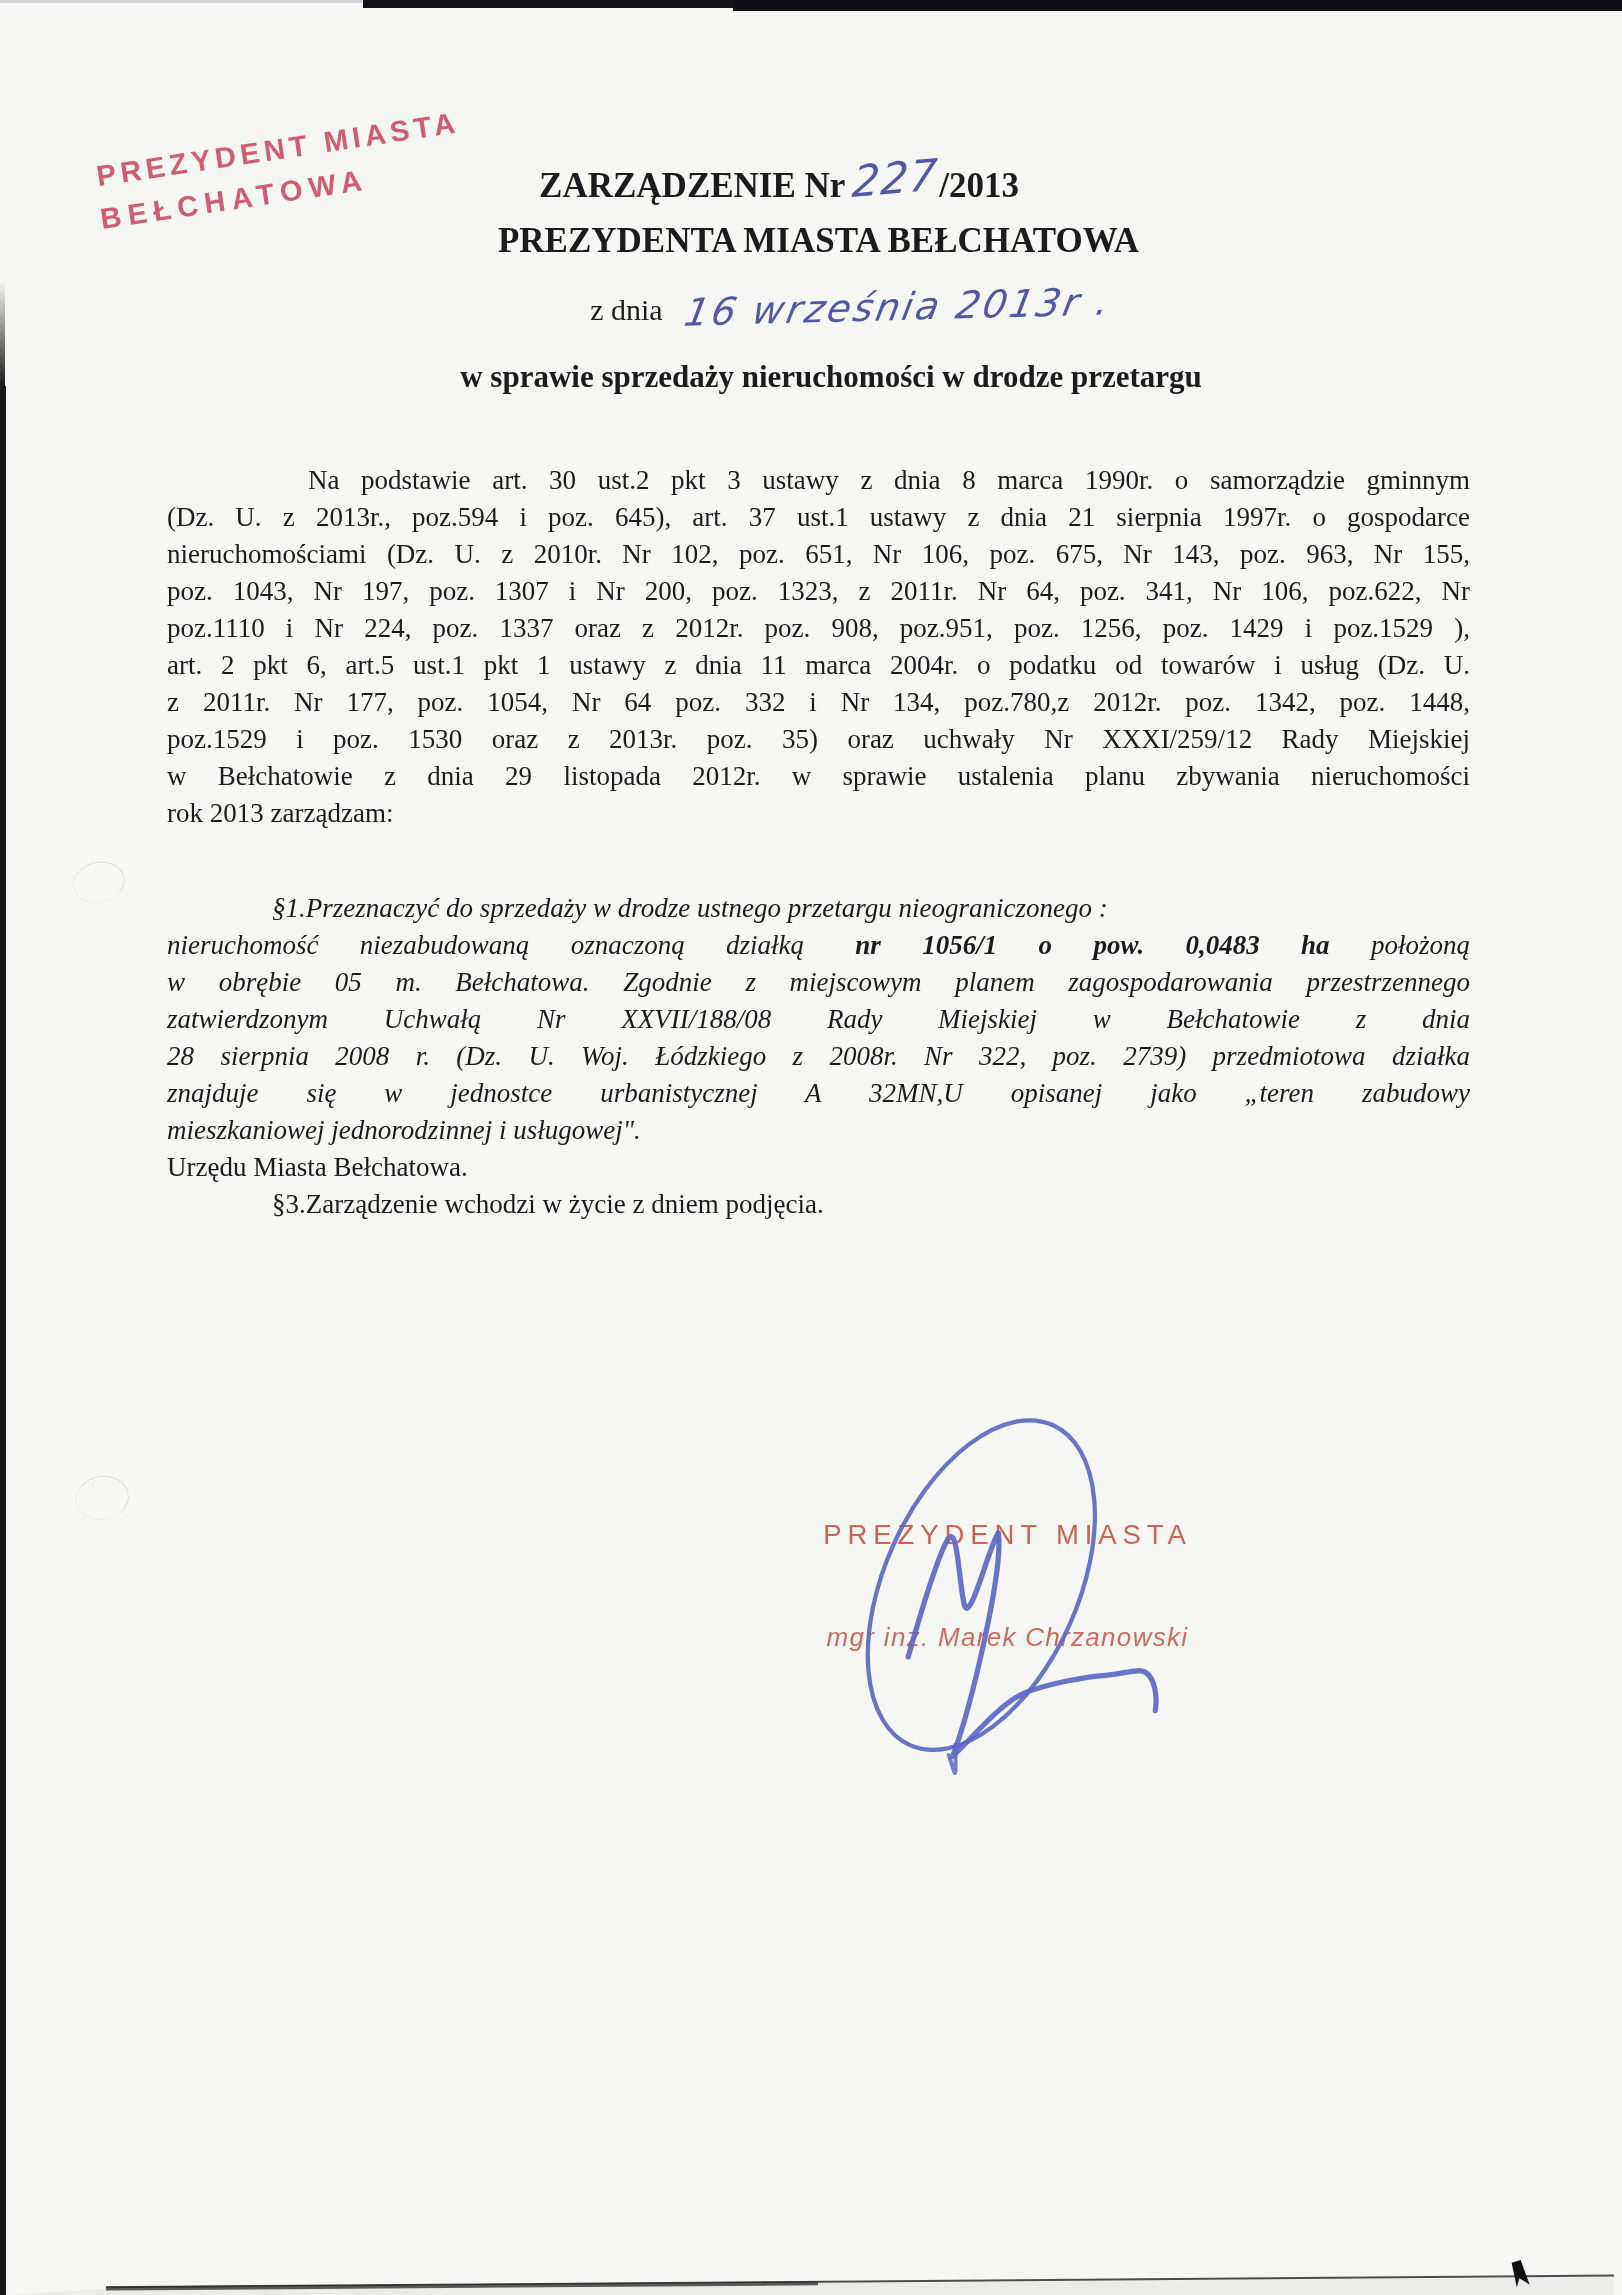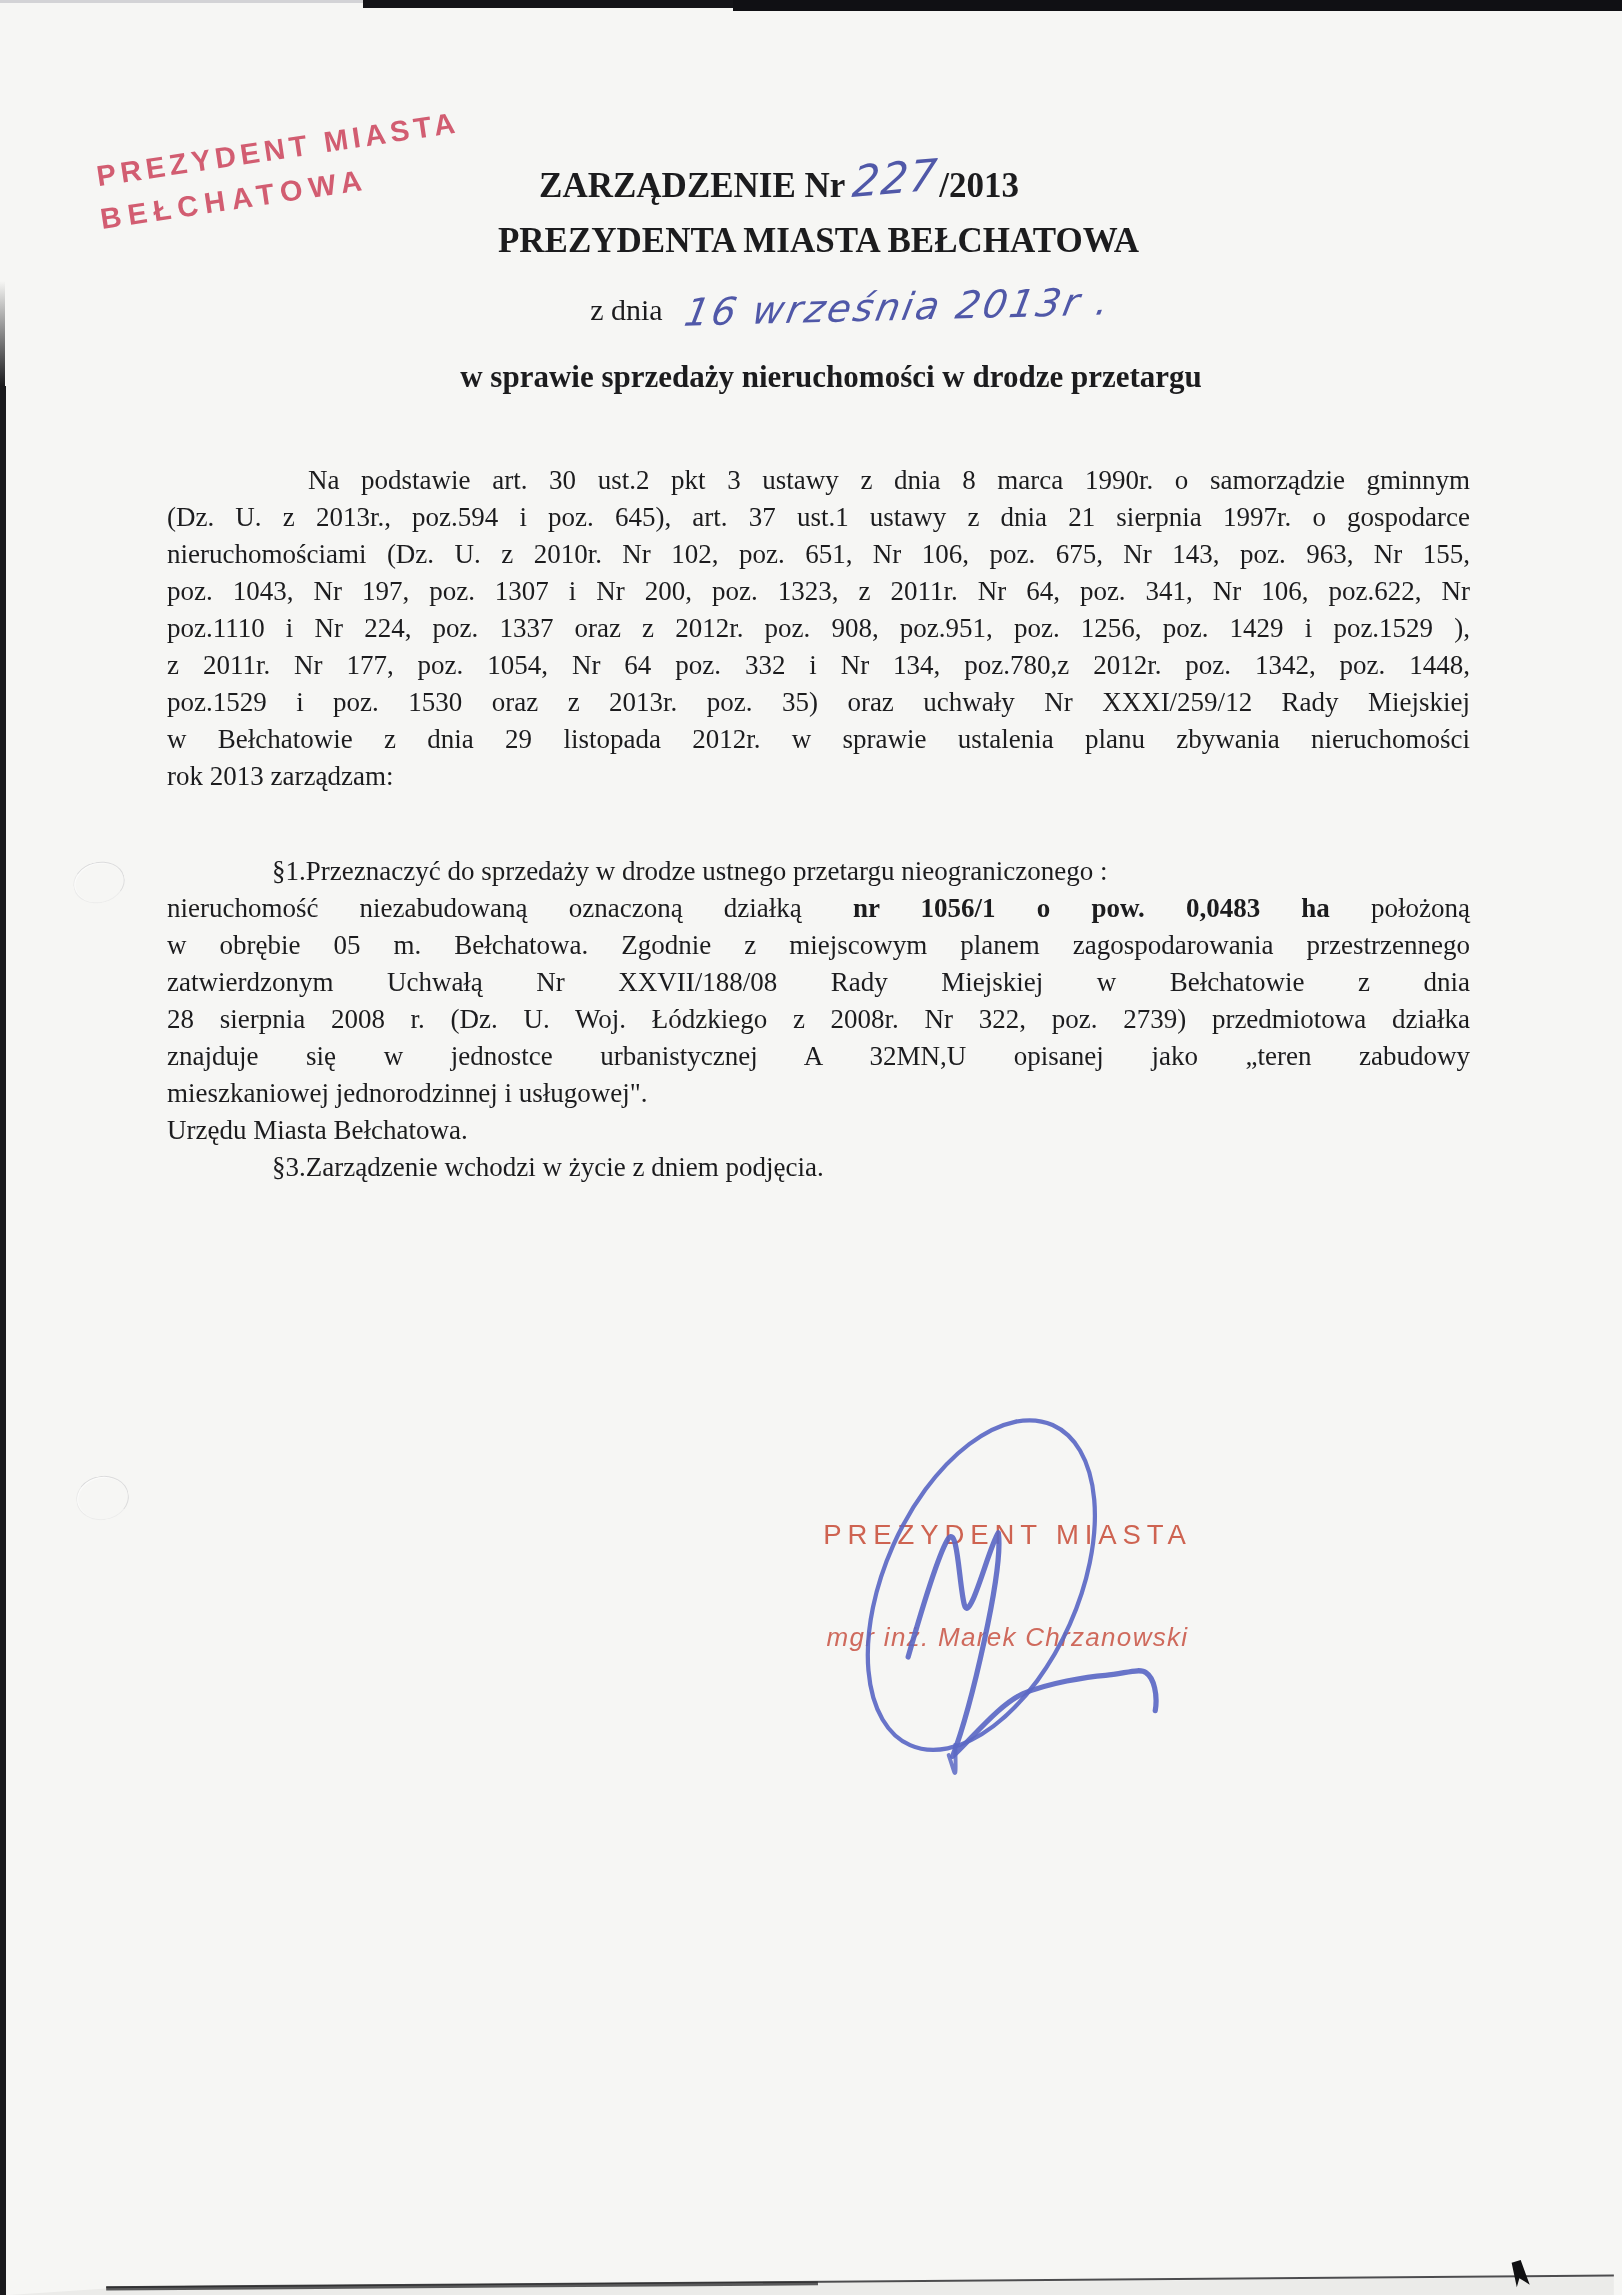--- a/index.html
+++ b/index.html
@@ -98,26 +98,27 @@
 
   <div class="subject">w sprawie sprzedaży nieruchomości w drodze przetargu</div>
 
   <div class="body-text">
       <div style="margin-top: 0px;">
         <div class="line"><span class="ind" style="width: 141px;"></span><span>Na podstawie art. 30 ust.2 pkt 3 ustawy z dnia 8 marca 1990r. o samorządzie gminnym</span></div>
         <div class="line"><span>(Dz. U. z 2013r., poz.594 i poz. 645), art. 37 ust.1 ustawy z dnia 21 sierpnia 1997r. o gospodarce</span></div>
         <div class="line"><span>nieruchomościami (Dz. U. z 2010r. Nr 102, poz. 651, Nr 106, poz. 675, Nr 143, poz. 963, Nr 155,</span></div>
         <div class="line"><span>poz. 1043, Nr 197, poz. 1307 i Nr 200, poz. 1323, z 2011r. Nr 64, poz. 341, Nr 106, poz.622, Nr</span></div>
         <div class="line"><span>poz.1110 i Nr 224, poz. 1337 oraz z 2012r. poz. 908, poz.951, poz. 1256, poz. 1429 i poz.1529 ),</span></div>
+        <div class="line"><span>art. 2 pkt 6, art.5 ust.1 pkt 1 ustawy z dnia 11 marca 2004r. o podatku od towarów i usług (Dz. U.</span></div>
         <div class="line"><span>z 2011r. Nr 177, poz. 1054, Nr 64 poz. 332 i Nr 134, poz.780,z 2012r. poz. 1342, poz. 1448,</span></div>
         <div class="line"><span>poz.1529 i poz. 1530 oraz z 2013r. poz. 35) oraz uchwały Nr XXXI/259/12 Rady Miejskiej</span></div>
         <div class="line"><span>w Bełchatowie z dnia 29 listopada 2012r. w sprawie ustalenia planu zbywania nieruchomości</span></div>
         <div class="line end"><span>rok 2013 zarządzam:</span></div>
       </div>
-      <div style="margin-top: 58px;">
+      <div style="margin-top: 58px; font-style: italic;">
         <div class="line end"><span class="ind" style="width: 105px;"></span><span>§1.Przeznaczyć do  sprzedaży  w  drodze ustnego przetargu nieograniczonego :</span></div>
         <div class="line"><span>nieruchomość niezabudowaną oznaczoną działką </span><span class="b">nr 1056/1 o pow. 0,0483 ha</span><span> położoną</span></div>
         <div class="line"><span>w obrębie 05 m. Bełchatowa. Zgodnie z miejscowym planem zagospodarowania przestrzennego</span></div>
         <div class="line"><span>zatwierdzonym Uchwałą Nr XXVII/188/08 Rady Miejskiej w Bełchatowie z dnia</span></div>
         <div class="line"><span>28 sierpnia 2008 r. (Dz. U. Woj. Łódzkiego z 2008r. Nr 322, poz. 2739) przedmiotowa działka</span></div>
         <div class="line"><span>znajduje się w jednostce urbanistycznej A 32MN,U opisanej jako „teren zabudowy</span></div>
         <div class="line end"><span>mieszkaniowej  jednorodzinnej  i usługowej".</span></div>
       </div>
       <div style="margin-top: 0px;">
         <div class="line end"><span>Urzędu Miasta  Bełchatowa.</span></div>

